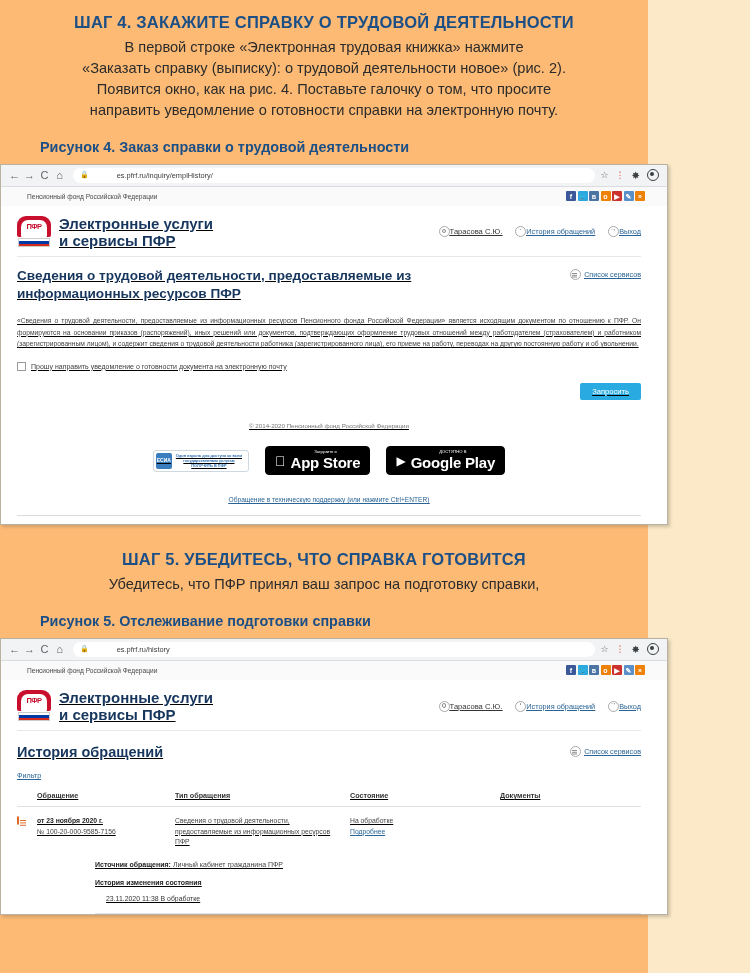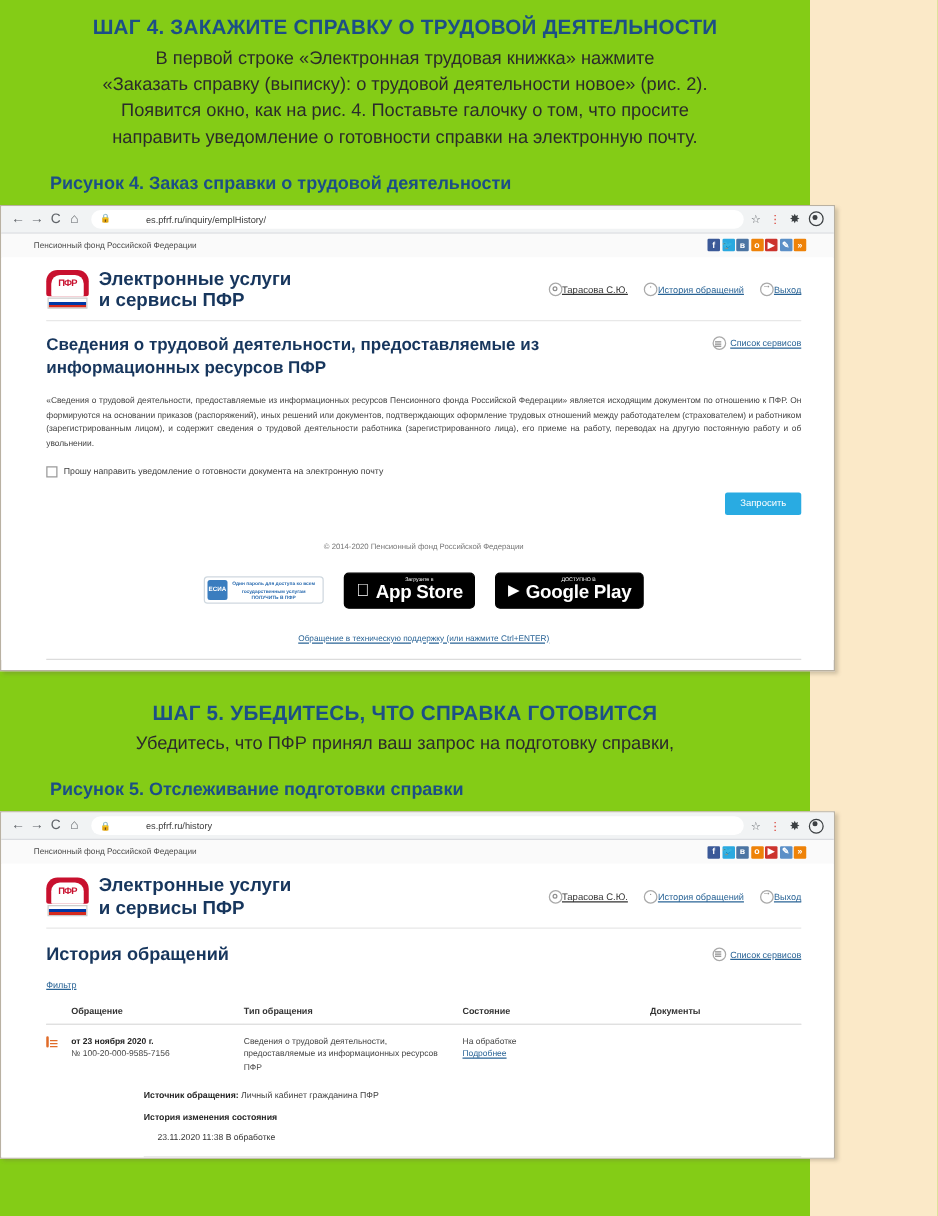--- a/index.html
+++ b/index.html
@@ -10,21 +10,21 @@
   body {
     width: 750px;
     height: 973px;
     font-family: "Liberation Sans", sans-serif;
     overflow: hidden;
     position: relative;
   }
   .page {
     width: 648px;
     height: 973px;
-    background: #84cc16;
+    background: #fdba74;
     position: relative;
     box-sizing: border-box;
   }
 
   
   .step-block { text-align: center; padding: 0 42px; }
   .step-title {
     color: #1c4f86;
     font-weight: bold;
     font-size: 16.5px;
@@ -130,21 +130,21 @@
     border-radius: 1px; line-height: 1;
   }
   .soc-fb { background: #3b5998; }
   .soc-tw { background: #2aa9e0; }
   .soc-vk { background: #4c75a3; }
   .soc-ok { background: #ee8208; }
   .soc-yt { background: #cc332d; }
   .soc-lj { background: #5b8fc7; }
   .soc-rss { background: #ee8208; }
 
-  .site-body { padding: 0 26px 0 36px; background: #fff; }
+  .site-body { padding: 0 26px 0 16px; background: #fff; text-decoration: underline; }
 
   
   .site-header {
     display: flex; align-items: center; justify-content: space-between;
     padding: 9px 0 7px 0;
   }
   .brand { display: flex; align-items: center; gap: 8px; }
   .pfr-mark {
     width: 34px; height: 32px; position: relative; flex: none;
   }

